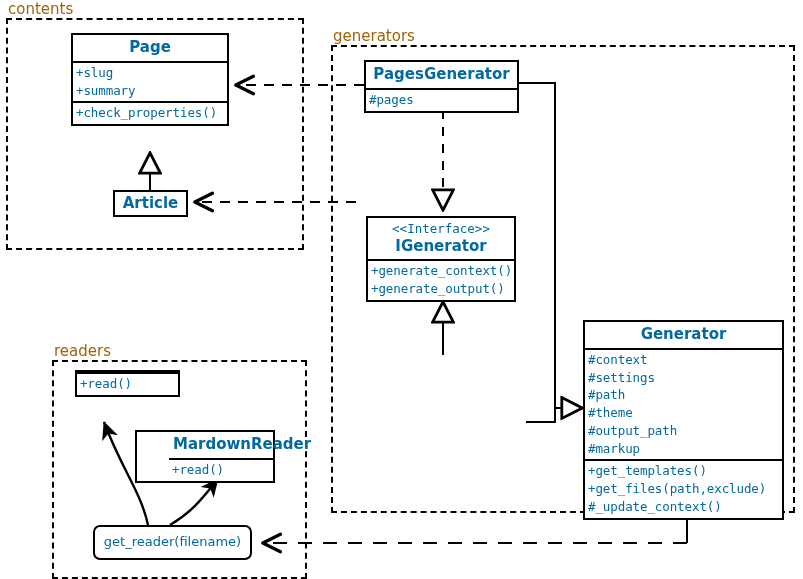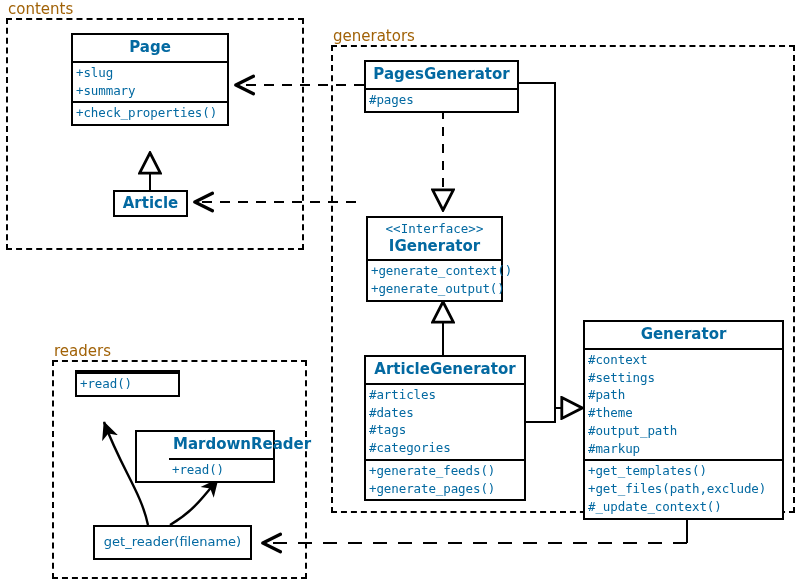--- a/index.html
+++ b/index.html
@@ -180,46 +180,31 @@
 
   <div class="uml" style="left:364px; top:60px; width:155px;">
     <div class="hdr">
       <span class="cname">PagesGenerator</span>
     </div>
     <div class="sect">
       <div class="row">#pages</div>
     </div>
   </div>
 
-  <div class="uml" style="left:366px; top:216px; width:137px;">
+  <div class="uml" style="left:366px; top:216px; width:150px;">
     <div class="hdr">
       <span class="stereo">&lt;&lt;Interface&gt;&gt;</span>
       <span class="cname">IGenerator</span>
     </div>
     <div class="sect">
       <div class="row">+generate_context()</div>
       <div class="row">+generate_output()</div>
     </div>
   </div>
 
-  <div class="uml" style="left:364px; top:355px; width:162px;">
-    <div class="hdr">
-      <span class="cname">ArticleGenerator</span>
-    </div>
-    <div class="sect">
-      <div class="row">#articles</div>
-      <div class="row">#dates</div>
-      <div class="row">#tags</div>
-      <div class="row">#categories</div>
-    </div>
-    <div class="sect">
-      <div class="row">+generate_feeds()</div>
-      <div class="row">+generate_pages()</div>
-    </div>
-  </div>
 
   <div class="uml" style="left:583px; top:320px; width:201px;">
     <div class="hdr">
       <span class="cname">Generator</span>
     </div>
     <div class="sect">
       <div class="row">#context</div>
       <div class="row">#settings</div>
       <div class="row">#path</div>
       <div class="row">#theme</div>
@@ -241,17 +226,17 @@
 
   <div class="uml" style="left:135px; top:430px; width:140px;padding-left:32px;">
     <div class="hdr">
       <span class="cname">MardownReader</span>
     </div>
     <div class="sect">
       <div class="row">+read()</div>
     </div>
   </div>
 
-  <div class="uml plain" style="left:93px; top:525px; width:159px; height:35px;">
+  <div class="uml plain" style="left:93px; top:525px; width:159px; height:35px;border-radius:7px;">
     <span>get_reader(filename)</span>
   </div>
 
 </div>
 
 </body></html>

